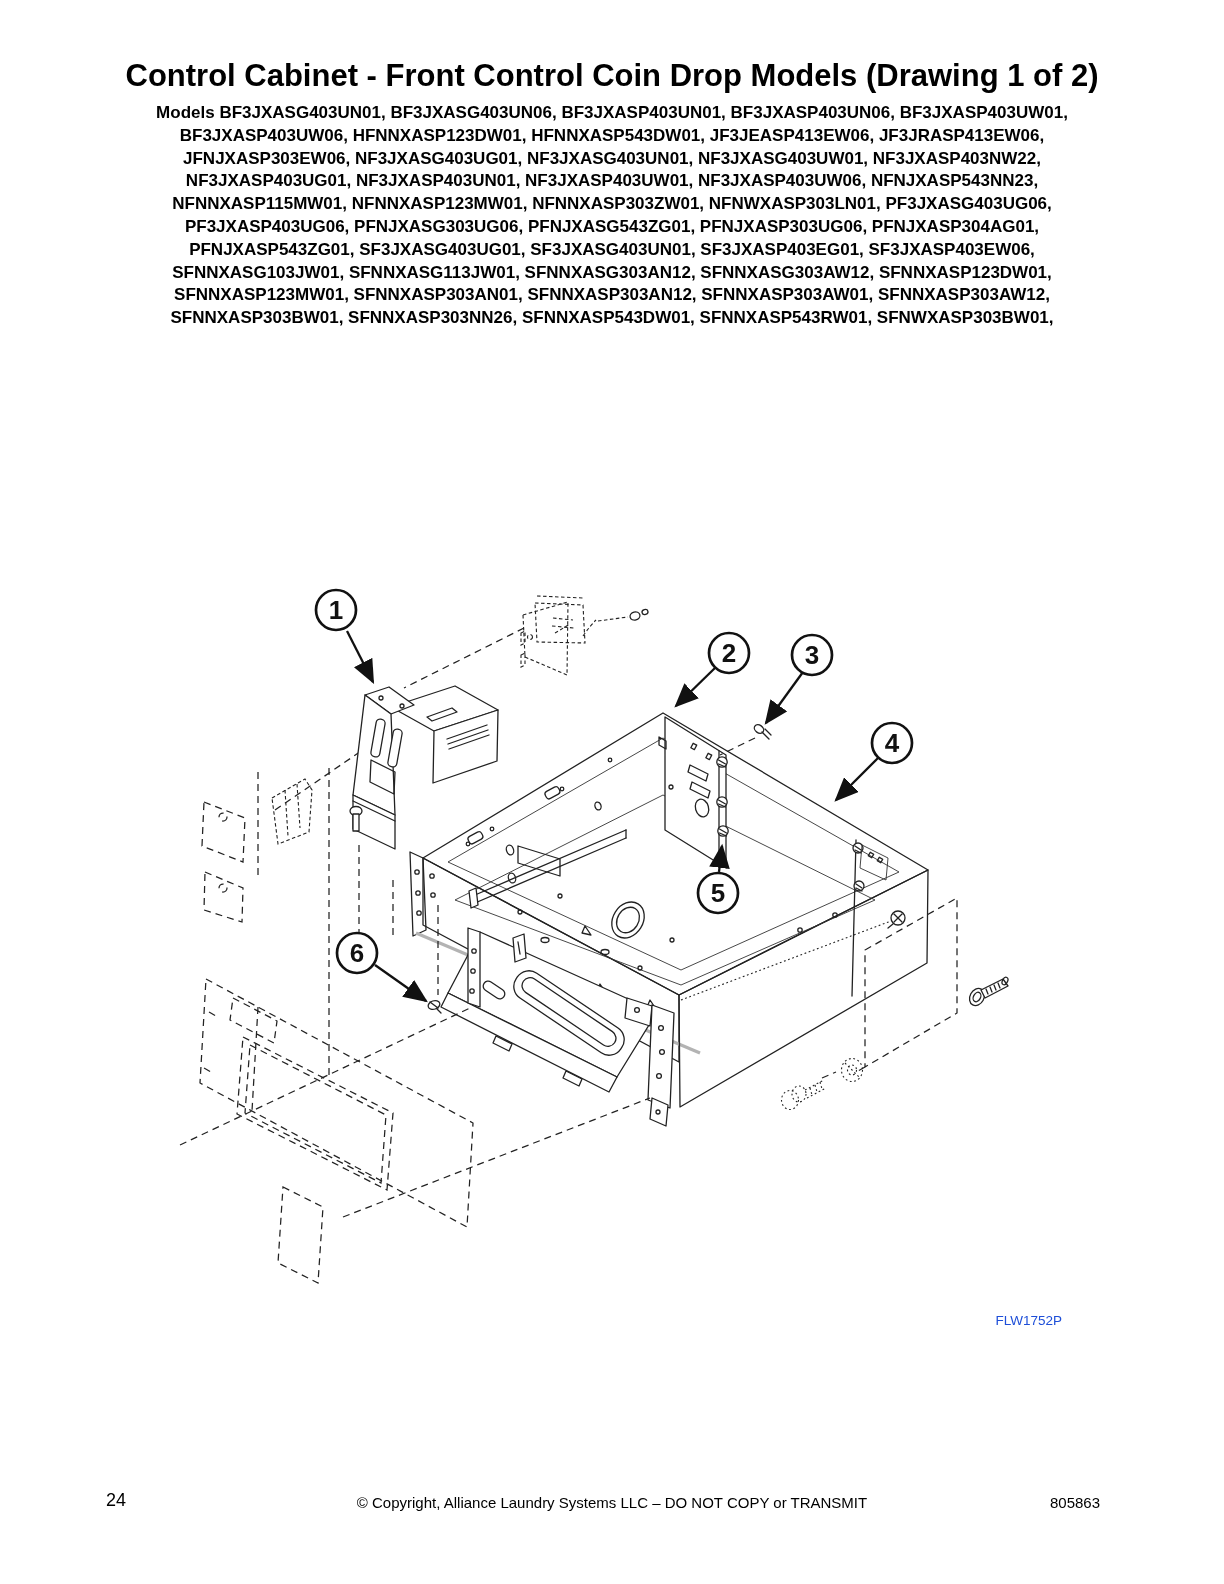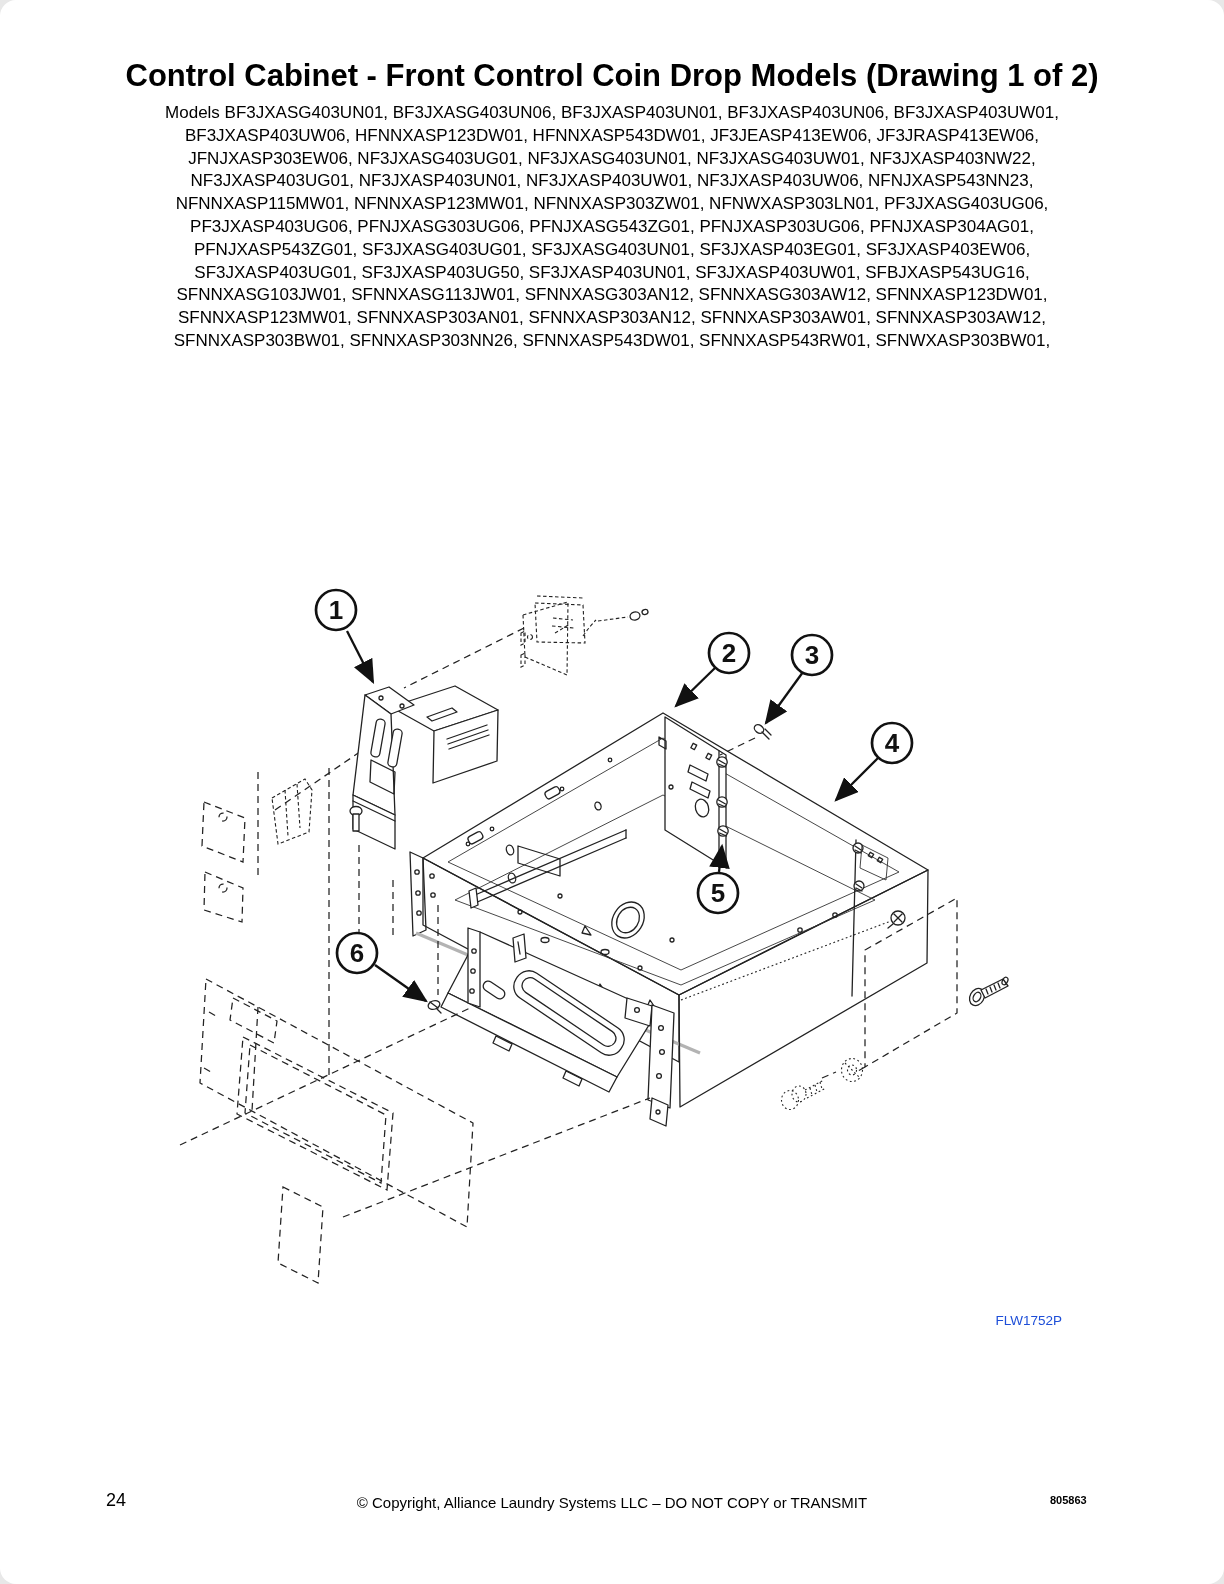--- a/index.html
+++ b/index.html
@@ -1,39 +1,39 @@
 <!DOCTYPE html>
 <html><head>
 <meta charset="utf-8">
 <style>
   html,body{margin:0;padding:0;background:#e8e8e8;}
   .page{
     position:relative;width:1224px;height:1584px;background:#ffffff;
-    margin:0 auto;font-family:"Liberation Sans",sans-serif;color:#000;overflow:hidden;border-radius:16px;
+    margin:0 auto;font-family:"Liberation Sans",sans-serif;color:#000;overflow:hidden;
   }
   .title{
     position:absolute;top:58px;left:0;width:100%;text-align:center;
     font-size:31px;font-weight:bold;letter-spacing:0;
   }
   .models{
     position:absolute;top:102px;left:92px;width:1040px;text-align:center;
-    font-size:17px;line-height:22.8px;font-weight:400;
+    font-size:17px;line-height:22.8px;font-weight:700;
   }
   .fig-label{
     position:absolute;top:1313px;left:930px;width:132px;text-align:right;
     font-size:13.5px;color:#1d4ed8;
   }
   .footer-page{
     position:absolute;top:1490px;left:106px;font-size:18px;
   }
   .footer-copy{
     position:absolute;top:1494px;left:0;width:100%;text-align:center;font-size:15px;
   }
   .footer-doc{
-    position:absolute;top:1494px;left:1050px;font-size:11px;font-weight:bold;
+    position:absolute;top:1494px;left:1050px;font-size:15px;
   }
   svg.figure{position:absolute;top:0;left:0;}
   svg .ln{fill:none;stroke:#222;stroke-width:1.3;stroke-linejoin:round;stroke-linecap:round;}
   svg .thin{fill:none;stroke:#333;stroke-width:0.9;stroke-linejoin:round;}
   svg .wh{fill:#fff;stroke:#222;stroke-width:1.3;stroke-linejoin:round;}
   svg .dash{fill:none;stroke:#222;stroke-width:1.25;stroke-dasharray:7 5;stroke-linecap:butt;}
   svg .sketch{fill:none;stroke:#222;stroke-width:1.1;stroke-dasharray:3.5 2.5;}
   svg .dot{fill:none;stroke:#222;stroke-width:1.1;stroke-dasharray:1.8 2.6;}
   svg .gray{stroke:#b3b3b3;stroke-width:3.2;fill:none;}
   svg .callout-circle{fill:#fff;stroke:#111;stroke-width:2.7;}
@@ -49,21 +49,20 @@
   <div class="title">Control Cabinet - Front Control Coin Drop Models (Drawing 1 of 2)</div>
 
   <div class="models">
     <div>Models BF3JXASG403UN01, BF3JXASG403UN06, BF3JXASP403UN01, BF3JXASP403UN06, BF3JXASP403UW01,</div>
     <div>BF3JXASP403UW06, HFNNXASP123DW01, HFNNXASP543DW01, JF3JEASP413EW06, JF3JRASP413EW06,</div>
     <div>JFNJXASP303EW06, NF3JXASG403UG01, NF3JXASG403UN01, NF3JXASG403UW01, NF3JXASP403NW22,</div>
     <div>NF3JXASP403UG01, NF3JXASP403UN01, NF3JXASP403UW01, NF3JXASP403UW06, NFNJXASP543NN23,</div>
     <div>NFNNXASP115MW01, NFNNXASP123MW01, NFNNXASP303ZW01, NFNWXASP303LN01, PF3JXASG403UG06,</div>
     <div>PF3JXASP403UG06, PFNJXASG303UG06, PFNJXASG543ZG01, PFNJXASP303UG06, PFNJXASP304AG01,</div>
     <div>PFNJXASP543ZG01, SF3JXASG403UG01, SF3JXASG403UN01, SF3JXASP403EG01, SF3JXASP403EW06,</div>
-    <div>SF3JXASP403UG01, SF3JXASP403UG50, SF3JXASP403UN01, SF3JXASP403UW01, SFBJXASP543UG16,</div>
     <div>SFNNXASG103JW01, SFNNXASG113JW01, SFNNXASG303AN12, SFNNXASG303AW12, SFNNXASP123DW01,</div>
     <div>SFNNXASP123MW01, SFNNXASP303AN01, SFNNXASP303AN12, SFNNXASP303AW01, SFNNXASP303AW12,</div>
     <div>SFNNXASP303BW01, SFNNXASP303NN26, SFNNXASP543DW01, SFNNXASP543RW01, SFNWXASP303BW01,</div>
   </div>
 
   <svg class="figure" width="1224" height="1584" viewBox="0 0 1224 1584">
     <defs>
       <marker id="ah" markerWidth="11" markerHeight="9" refX="9.5" refY="4.5" orient="auto">
         <path d="M0,0 L10.5,4.5 L0,9 z" fill="#111"></path>
       </marker>

